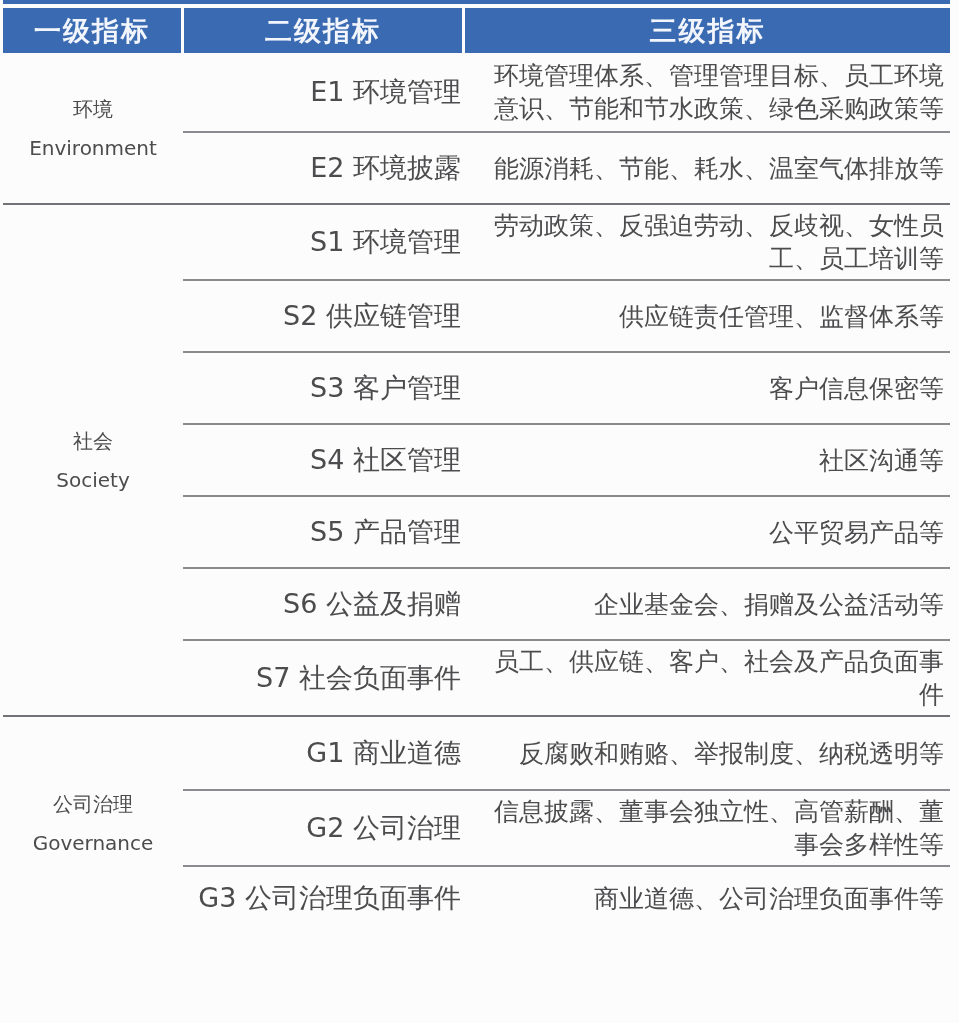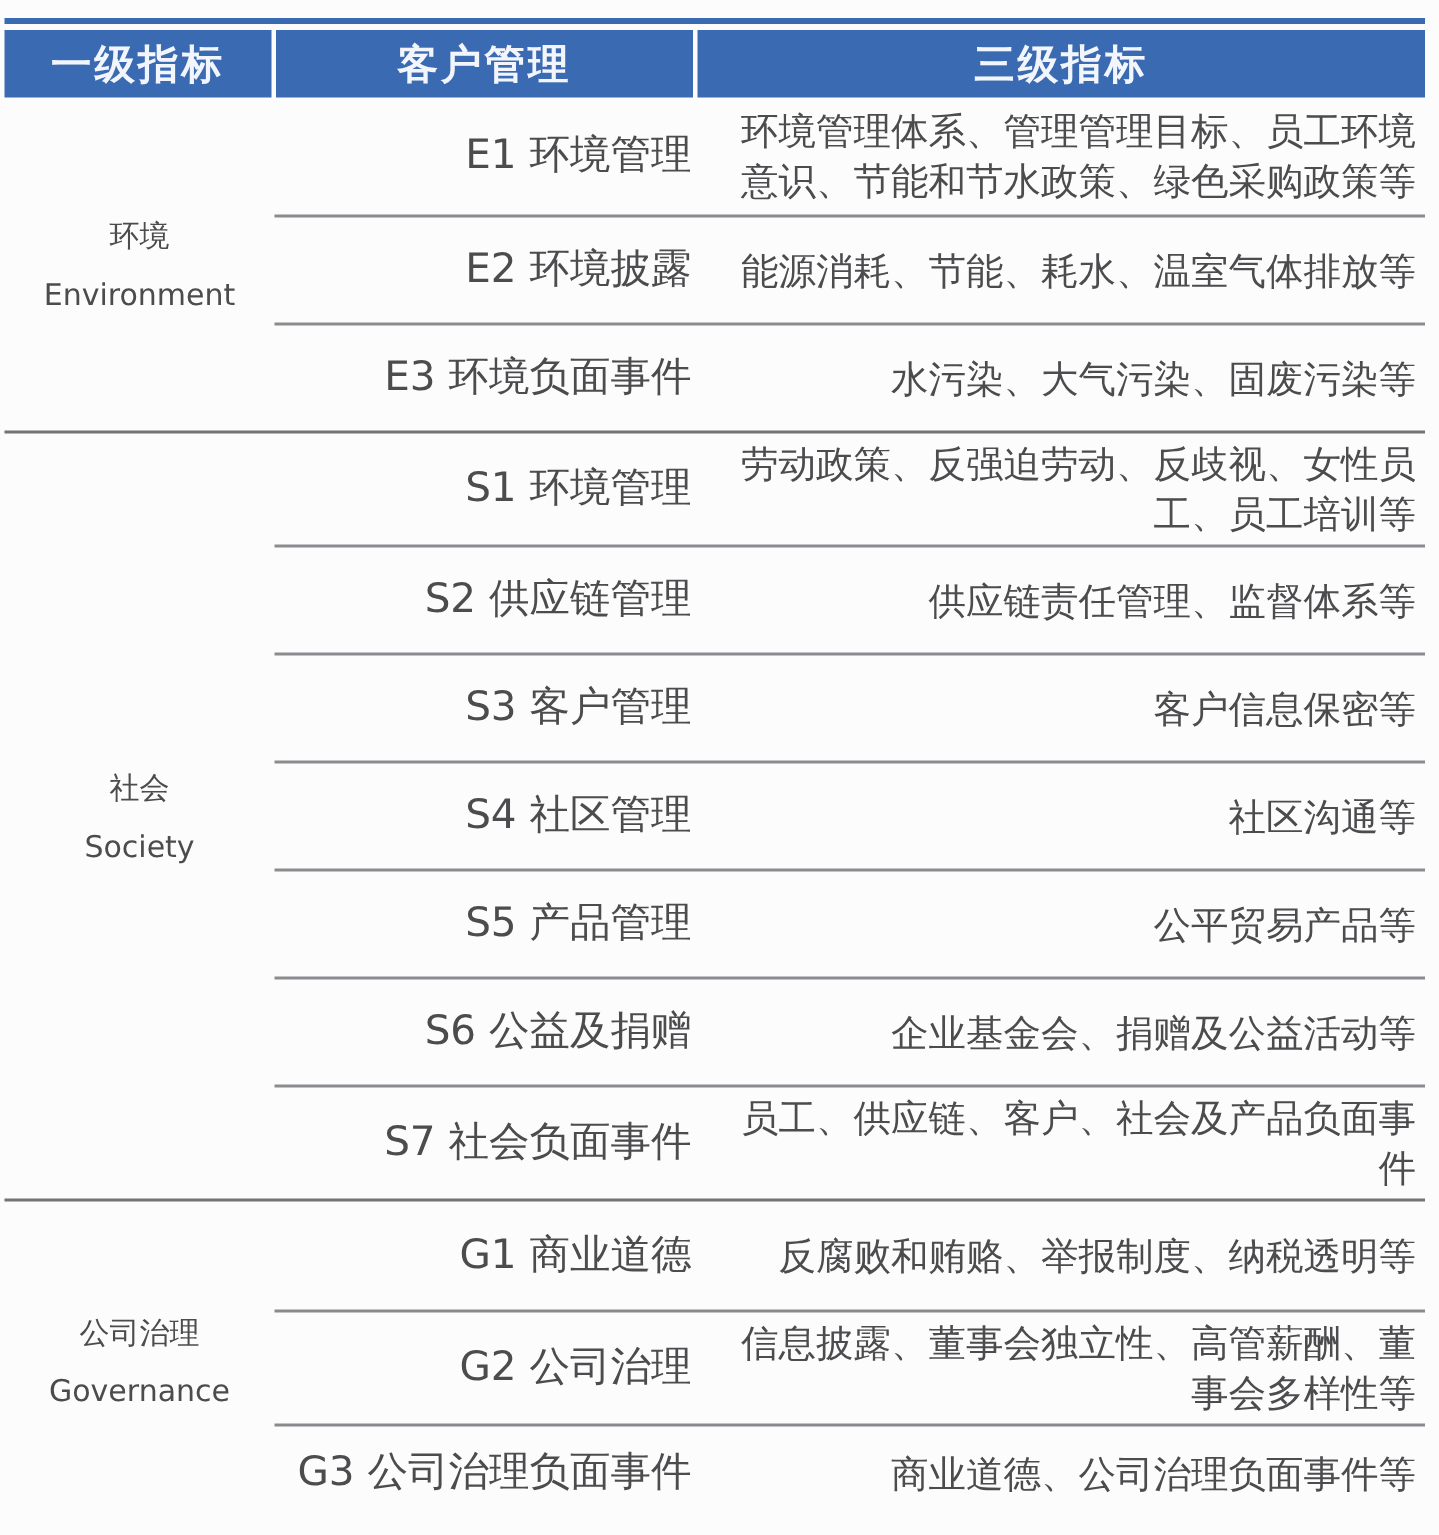--- a/index.html
+++ b/index.html
@@ -16,21 +16,20 @@
     height:1023px;
     background:var(--page-bg);
     font-family:"DejaVu Sans","Liberation Sans",sans-serif;
     color:var(--body-text);
     overflow:hidden;
   }
   .table-wrap{
     position:relative;
     margin-left:3px;
     width:947px;
-    margin-top:12px;
   }
   .accent-bar{
     height:4px;
     background:var(--header-bg);
     margin-bottom:4px;
   }
   .table-header{
     display:flex;
     height:45px;
   }
@@ -95,41 +94,37 @@
     text-align:right;
   }
 </style>
 </head>
 <body>
 
 <div class="table-wrap">
   <div class="accent-bar"></div>
   <div class="table-header">
     <div class="hcell c1">一级指标</div>
-    <div class="hcell c2">客户管理</div>
+    <div class="hcell c2">二级指标</div>
     <div class="hcell c3">三级指标</div>
   </div>
   <div>
       <div class="table-section">
         <div class="level1-cell">
           <span>环境</span>
           <span>Environment</span>
         </div>
         <div class="rows">
           <div class="sub-row">
             <div class="level2-cell">E1 环境管理</div>
             <div class="level3-cell">环境管理体系、管理管理目标、员工环境意识、节能和节水政策、绿色采购政策等</div>
           </div>
           <div class="sub-row">
             <div class="level2-cell">E2 环境披露</div>
             <div class="level3-cell">能源消耗、节能、耗水、温室气体排放等</div>
-          </div>
-          <div class="sub-row">
-            <div class="level2-cell">E3 环境负面事件</div>
-            <div class="level3-cell">水污染、大气污染、固废污染等</div>
           </div>
         </div>
       </div>
       <div class="table-section">
         <div class="level1-cell">
           <span>社会</span>
           <span>Society</span>
         </div>
         <div class="rows">
           <div class="sub-row">

